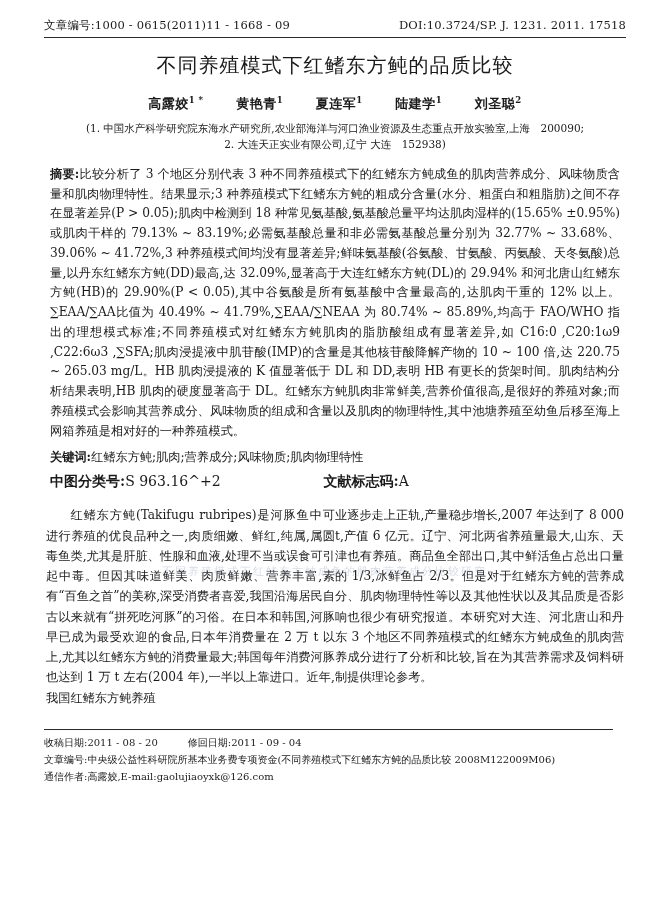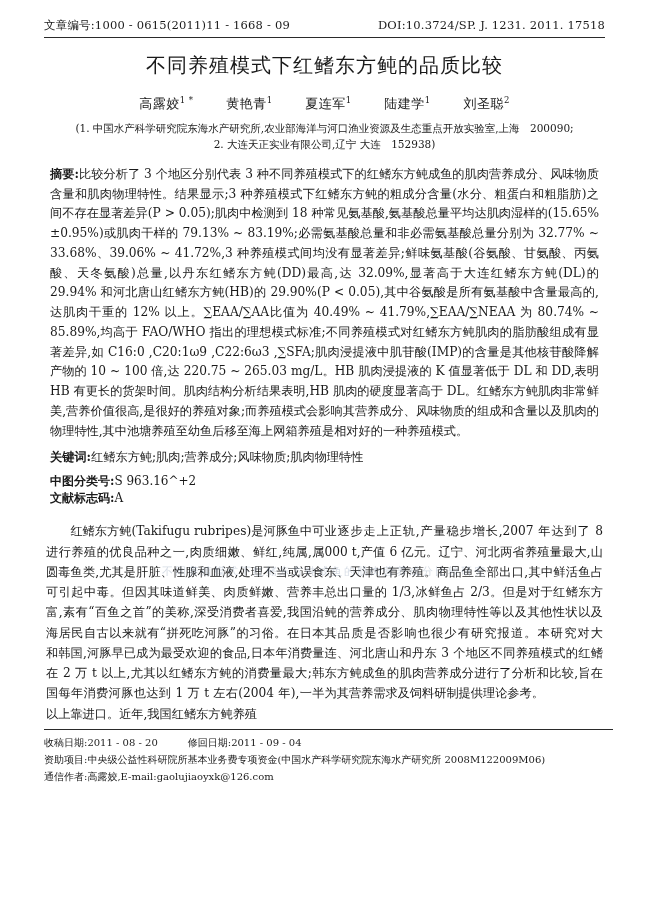--- a/index.html
+++ b/index.html
@@ -13,21 +13,21 @@
     font-family: "DejaVu Serif", "Liberation Serif", serif;
     color: #1a1a1a;
     position: relative;
     overflow: hidden;
   }
   .page {
     position: relative;
     width: 649px;
     height: 799px;
     box-sizing: border-box;
-    padding: 18px 44px 10px 44px;
+    padding: 18px 23px 10px 44px;
   }
   
   .header-row {
     display: flex;
     justify-content: space-between;
     align-items: baseline;
     font-size: 11.5px;
     letter-spacing: 0.2px;
     margin-bottom: 4px;
   }
@@ -47,21 +47,21 @@
     margin: 14px 0 16px 0;
     font-family: "DejaVu Sans", "Liberation Sans", sans-serif;
   }
   
   .authors {
     text-align: center;
     font-size: 13px;
     letter-spacing: 0.5px;
     margin-bottom: 8px;
   }
-  .authors .au { margin: 12px 14px; }
+  .authors .au { margin: 12px 14px; font-weight: bold; }
   .authors sup { font-size: 8.5px; vertical-align: super; }
   .affil {
     font-size: 10.5px;
     line-height: 1.5;
     text-align: center;
     margin: 0 0 12px 0;
   }
   .affil div { white-space: nowrap; }
   
   .block {
@@ -71,24 +71,23 @@
     margin: 0 0 6px 0;
     padding: 0 6px;
   }
   .block .lbl { font-weight: bold; }
   .block.abstract {
     text-indent: 0;
   }
   .kw { margin-top: 2px; }
   .classline {
     display: flex;
-    font-size: 12px;
+    font-size: 14px;
     padding: 0 6px;
     margin-top: 3px;
-    flex-direction: column;
   }
   .classline .c1 { width: 48%; }
   .classline .c2 { width: 52%; }
   .classline .lbl { font-weight: bold; }
   
   .cols {
     display: flex;
     margin-top: 14px;
     padding: 0 2px;
   }
@@ -174,17 +173,17 @@
       <p>红鳍东方鲀(Takifugu rubripes)是河豚鱼中可进行养殖的优良品种之一,肉质细嫩、鲜红,纯属,属圆毒鱼类,尤其是肝脏、性腺和血液,处理不当或误食可引起中毒。但因其味道鲜美、肉质鲜嫩、营养丰富,素有“百鱼之首”的美称,深受消费者喜爱,我国沿海居民自古以来就有“拼死吃河豚”的习俗。在日本和韩国,河豚早已成为最受欢迎的食品,日本年消费量在 2 万 t 以上,尤其以红鳍东方鲀的消费量最大;韩国每年消费河豚也达到 1 万 t 左右(2004 年),一半以上靠进口。近年,我国红鳍东方鲀养殖</p>
     </div>
     <div class="col">
       <p class="noindent">业逐步走上正轨,产量稳步增长,2007 年达到了 8 000 t,产值 6 亿元。辽宁、河北两省养殖量最大,山东、天津也有养殖。商品鱼全部出口,其中鲜活鱼占总出口量的 1/3,冰鲜鱼占 2/3。但是对于红鳍东方鲀的营养成分、肌肉物理特性等以及其他性状以及其品质是否影响也很少有研究报道。本研究对大连、河北唐山和丹东 3 个地区不同养殖模式的红鳍东方鲀成鱼的肌肉营养成分进行了分析和比较,旨在为其营养需求及饲料研制提供理论参考。</p>
     </div>
   </div>
 
   <div class="footer">
     <hr>
     <div class="f-row"><span>收稿日期:</span><span>2011 - 08 - 20</span><span class="gap"></span><span>修回日期:</span><span>2011 - 09 - 04</span></div>
-    <div class="f-row"><span>资助项目:</span><span>中央级公益性科研院所基本业务费专项资金(中国水产科学研究院东海水产研究所 2008M122009M06)</span></div>
+    <div class="f-row"><span>文章编号:</span><span>中央级公益性科研院所基本业务费专项资金(不同养殖模式下红鳍东方鲀的品质比较 2008M122009M06)</span></div>
     <div class="f-row"><span>通信作者:</span><span>高露姣,E-mail:gaolujiaoyxk@126.com</span></div>
   </div>
 
 </div>
 
 </body></html>

